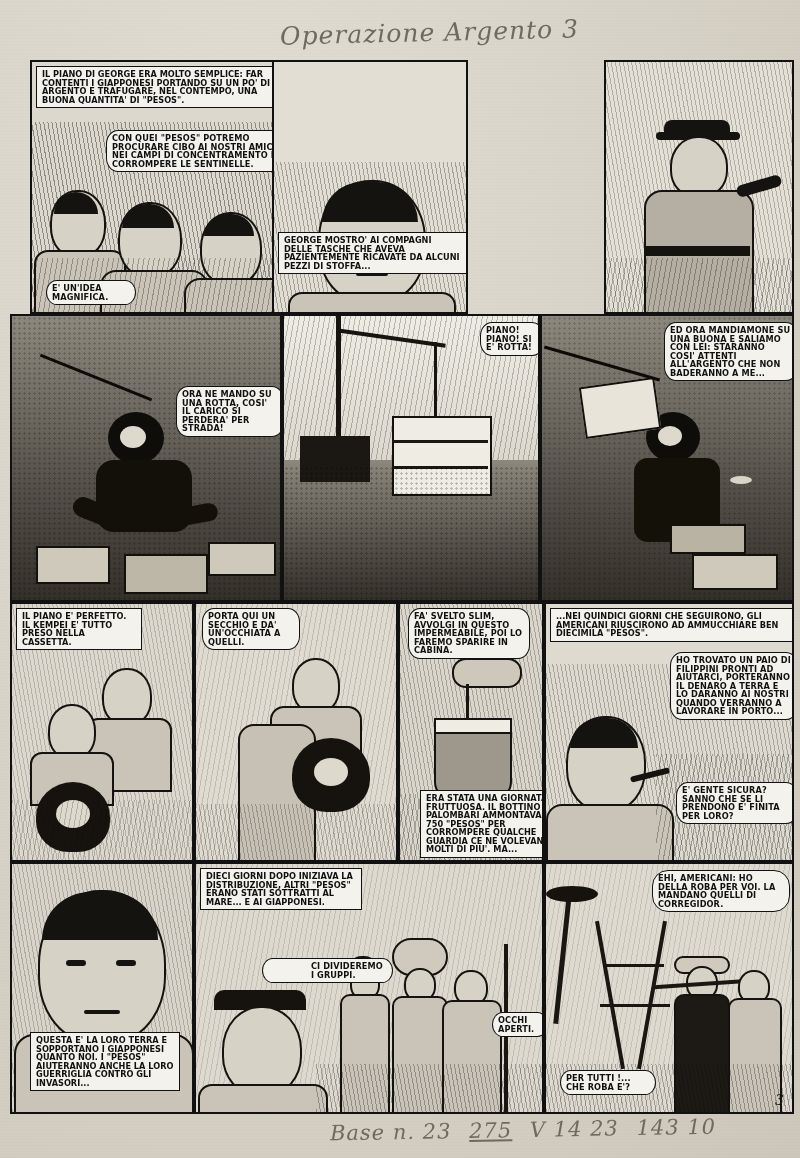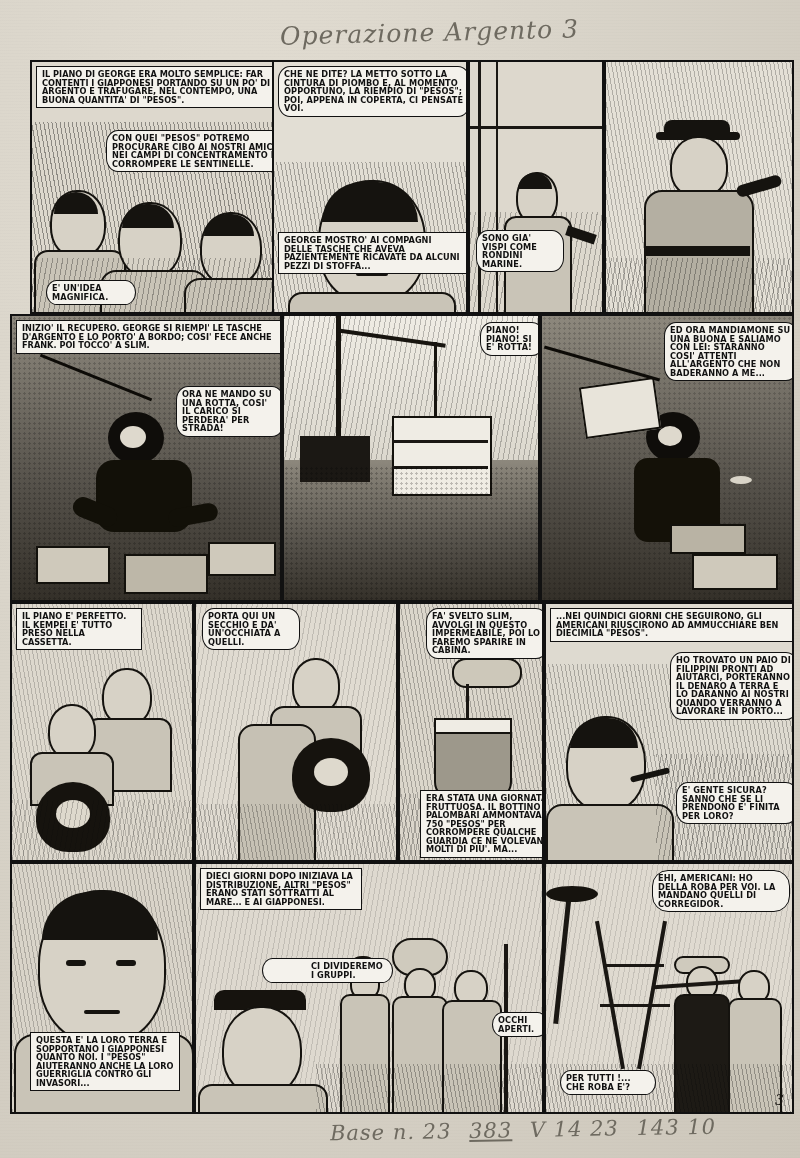--- a/index.html
+++ b/index.html
@@ -86,38 +86,23 @@
       <div class="art">
         <div class="ink" style="left:0;top:0;right:0;bottom:0;background:#e2ded4;"></div>
         <div class="hatch" style="left:0;top:100px;width:192px;height:150px;opacity:.35;"></div>
         <div class="headshape" style="left:44px;top:118px;width:104px;height:120px;"></div>
         <div class="ink" style="left:48px;top:120px;width:96px;height:40px;border-radius:40px 40px 0 0;"></div>
         <div class="ink" style="left:70px;top:174px;width:14px;height:5px;border-radius:3px;"></div>
         <div class="ink" style="left:112px;top:174px;width:14px;height:5px;border-radius:3px;"></div>
         <div class="ink" style="left:82px;top:210px;width:32px;height:4px;border-radius:2px;"></div>
         <div class="bodyshape" style="left:14px;top:230px;width:164px;height:20px;border-radius:14px 14px 0 0;"></div>
       </div>
-      <div class="balloon" style="left:4px;top:4px;width:180px;font-size:8.2px;">CHE NE DITE? LA METTO SOTTO LA CINTURA DI PIOMBO E, AL MOMENTO OPPORTUNO, LA RIEMPIO DI "PESOS"; POI, APPENA IN COPERTA, CI PENSATE VOI.</div>
       <div class="cap" style="left:4px;top:170px;width:178px;font-size:8.2px;">GEORGE MOSTRO' AI COMPAGNI DELLE TASCHE CHE AVEVA PAZIENTEMENTE RICAVATE DA ALCUNI PEZZI DI STOFFA...</div>
     </div>
 
-    <div class="panel" style="left:458px;top:0px;width:132px;height:250px;">
-      <div class="art">
-        <div class="ink" style="left:0;top:0;right:0;bottom:0;background:#ddd8cd;"></div>
-        <div class="inkline" style="left:8px;top:0;width:3px;height:250px;"></div>
-        <div class="inkline" style="left:26px;top:0;width:2px;height:250px;"></div>
-        <div class="inkline" style="left:0;top:64px;width:132px;height:3px;"></div>
-        <div class="hatch2" style="left:0;top:150px;width:132px;height:100px;opacity:.45;"></div>
-        <div class="headshape" style="left:46px;top:110px;width:38px;height:48px;"></div>
-        <div class="ink" style="left:48px;top:111px;width:34px;height:16px;border-radius:16px 16px 0 0;"></div>
-        <div class="bodyshape" style="left:34px;top:154px;width:64px;height:96px;border-radius:12px 12px 0 0;"></div>
-        <div class="ink" style="left:96px;top:168px;width:30px;height:10px;transform:rotate(18deg);"></div>
-      </div>
-      <div class="balloon" style="left:6px;top:168px;width:76px;font-size:8.2px;">SONO GIA' VISPI COME RONDINI MARINE.</div>
-    </div>
 
     <div class="panel" style="left:594px;top:0px;width:186px;height:250px;">
       <div class="art">
         <div class="ink" style="left:0;top:0;right:0;bottom:0;background:#e4e0d6;"></div>
         <div class="hatch" style="left:0;top:0;width:186px;height:250px;opacity:.28;"></div>
 
         <div class="ink" style="left:58px;top:58px;width:66px;height:16px;border-radius:8px 8px 0 0;"></div>
         <div class="ink" style="left:50px;top:70px;width:84px;height:8px;border-radius:4px;"></div>
         <div class="headshape" style="left:64px;top:74px;width:54px;height:58px;"></div>
         <div class="bodyshape" style="left:38px;top:128px;width:106px;height:122px;border-radius:18px 18px 0 0;background:#b4afa2;"></div>
@@ -137,21 +122,20 @@
         <div class="ink" style="left:108px;top:110px;width:26px;height:22px;border-radius:50%;background:#ded9cd;"></div>
         <div class="ink" style="left:84px;top:144px;width:96px;height:72px;border-radius:18px;background:#121008;"></div>
         <div class="ink" style="left:60px;top:186px;width:46px;height:20px;border-radius:10px;background:#121008;transform:rotate(22deg);"></div>
         <div class="ink" style="left:156px;top:190px;width:50px;height:18px;border-radius:10px;background:#121008;transform:rotate(-10deg);"></div>
         <div class="inkline" style="left:24px;top:60px;width:120px;height:3px;transform:rotate(22deg);background:#0d0b07;"></div>
 
         <div class="ink" style="left:24px;top:230px;width:70px;height:34px;background:#cfc9bb;border:2px solid #13110c;"></div>
         <div class="ink" style="left:112px;top:238px;width:80px;height:36px;background:#bdb7a8;border:2px solid #13110c;"></div>
         <div class="ink" style="left:196px;top:226px;width:64px;height:30px;background:#cfc9bb;border:2px solid #13110c;"></div>
       </div>
-      <div class="cap" style="left:4px;top:4px;width:254px;font-size:8.2px;border:1.6px solid #111;">INIZIO' IL RECUPERO. GEORGE SI RIEMPI' LE TASCHE D'ARGENTO E LO PORTO' A BORDO; COSI' FECE ANCHE FRANK. POI TOCCO' A SLIM.</div>
       <div class="balloon" style="left:164px;top:70px;width:96px;font-size:8.2px;">ORA NE MANDO SU UNA ROTTA, COSI' IL CARICO SI PERDERA' PER STRADA!</div>
     </div>
 
     <div class="panel" style="left:272px;top:254px;width:254px;height:284px;">
       <div class="art">
         <div class="ink" style="left:0;top:0;right:0;bottom:0;background:#c9c4b7;"></div>
         <div class="sky" style="height:150px;"></div>
         <div class="hatch2" style="left:0;top:0;width:254px;height:150px;opacity:.4;"></div>
         <div class="sea" style="height:140px;"></div>
 
@@ -219,21 +203,21 @@
       <div class="art">
         <div class="ink" style="left:0;top:0;right:0;bottom:0;background:#dbd6cb;"></div>
         <div class="hatch" style="left:0;top:0;width:142px;height:256px;opacity:.3;"></div>
 
         <div class="ink" style="left:52px;top:54px;width:66px;height:26px;border-radius:14px;background:#cdc8ba;border:2px solid #15130f;"></div>
         <div class="inkline" style="left:66px;top:80px;width:3px;height:34px;"></div>
         <div class="ink" style="left:34px;top:114px;width:74px;height:78px;border-radius:0 0 18px 18px;background:#9d988b;border:2.4px solid #15130f;"></div>
         <div class="ink" style="left:34px;top:114px;width:74px;height:12px;background:#efece4;border:2px solid #15130f;"></div>
         <div class="hatch2" style="left:0;top:190px;width:142px;height:66px;opacity:.45;"></div>
       </div>
-      <div class="balloon" style="left:26px;top:4px;width:110px;font-size:8.2px;">FA' SVELTO SLIM, AVVOLGI IN QUESTO IMPERMEABILE, POI LO FAREMO SPARIRE IN CABINA.</div>
+      <div class="balloon" style="left:8px;top:4px;width:110px;font-size:8.2px;">FA' SVELTO SLIM, AVVOLGI IN QUESTO IMPERMEABILE, POI LO FAREMO SPARIRE IN CABINA.</div>
       <div class="cap" style="left:20px;top:186px;width:134px;font-size:8.2px;">ERA STATA UNA GIORNATA FRUTTUOSA. IL BOTTINO DEI PALOMBARI AMMONTAVA A 750 "PESOS" PER CORROMPERE QUALCHE GUARDIA CE NE VOLEVANO MOLTI DI PIU'. MA...</div>
     </div>
 
     <div class="panel" style="left:534px;top:542px;width:246px;height:256px;">
       <div class="art">
         <div class="ink" style="left:0;top:0;right:0;bottom:0;background:#dedad0;"></div>
         <div class="hatch" style="left:0;top:60px;width:246px;height:196px;opacity:.3;"></div>
         <div class="headshape" style="left:20px;top:112px;width:76px;height:92px;"></div>
         <div class="ink" style="left:24px;top:114px;width:68px;height:30px;border-radius:30px 30px 0 0;"></div>
         <div class="ink" style="left:84px;top:168px;width:40px;height:6px;border-radius:3px;transform:rotate(-14deg);"></div>
@@ -308,17 +292,17 @@
       </div>
       <div class="balloon" style="left:106px;top:6px;width:126px;font-size:8.2px;border-radius:16px;">EHI, AMERICANI: HO DELLA ROBA PER VOI. LA MANDANO QUELLI DI CORREGIDOR.</div>
       <div class="balloon" style="left:14px;top:206px;width:84px;font-size:8.2px;">PER TUTTI !... CHE ROBA E'?</div>
       <div class="pagenum">3</div>
     </div>
 
   </div>
 
   <div class="handwriting" id="footer-hand">
     <span>Base n. 23</span>
-    <span class="u" style="margin-left:10px;">383</span>
+    <span class="u" style="margin-left:10px;">275</span>
     <span style="margin-left:10px;">V 14 23</span>
     <span style="margin-left:10px;">143 10</span>
   </div>
 </div>
 
 </body></html>

